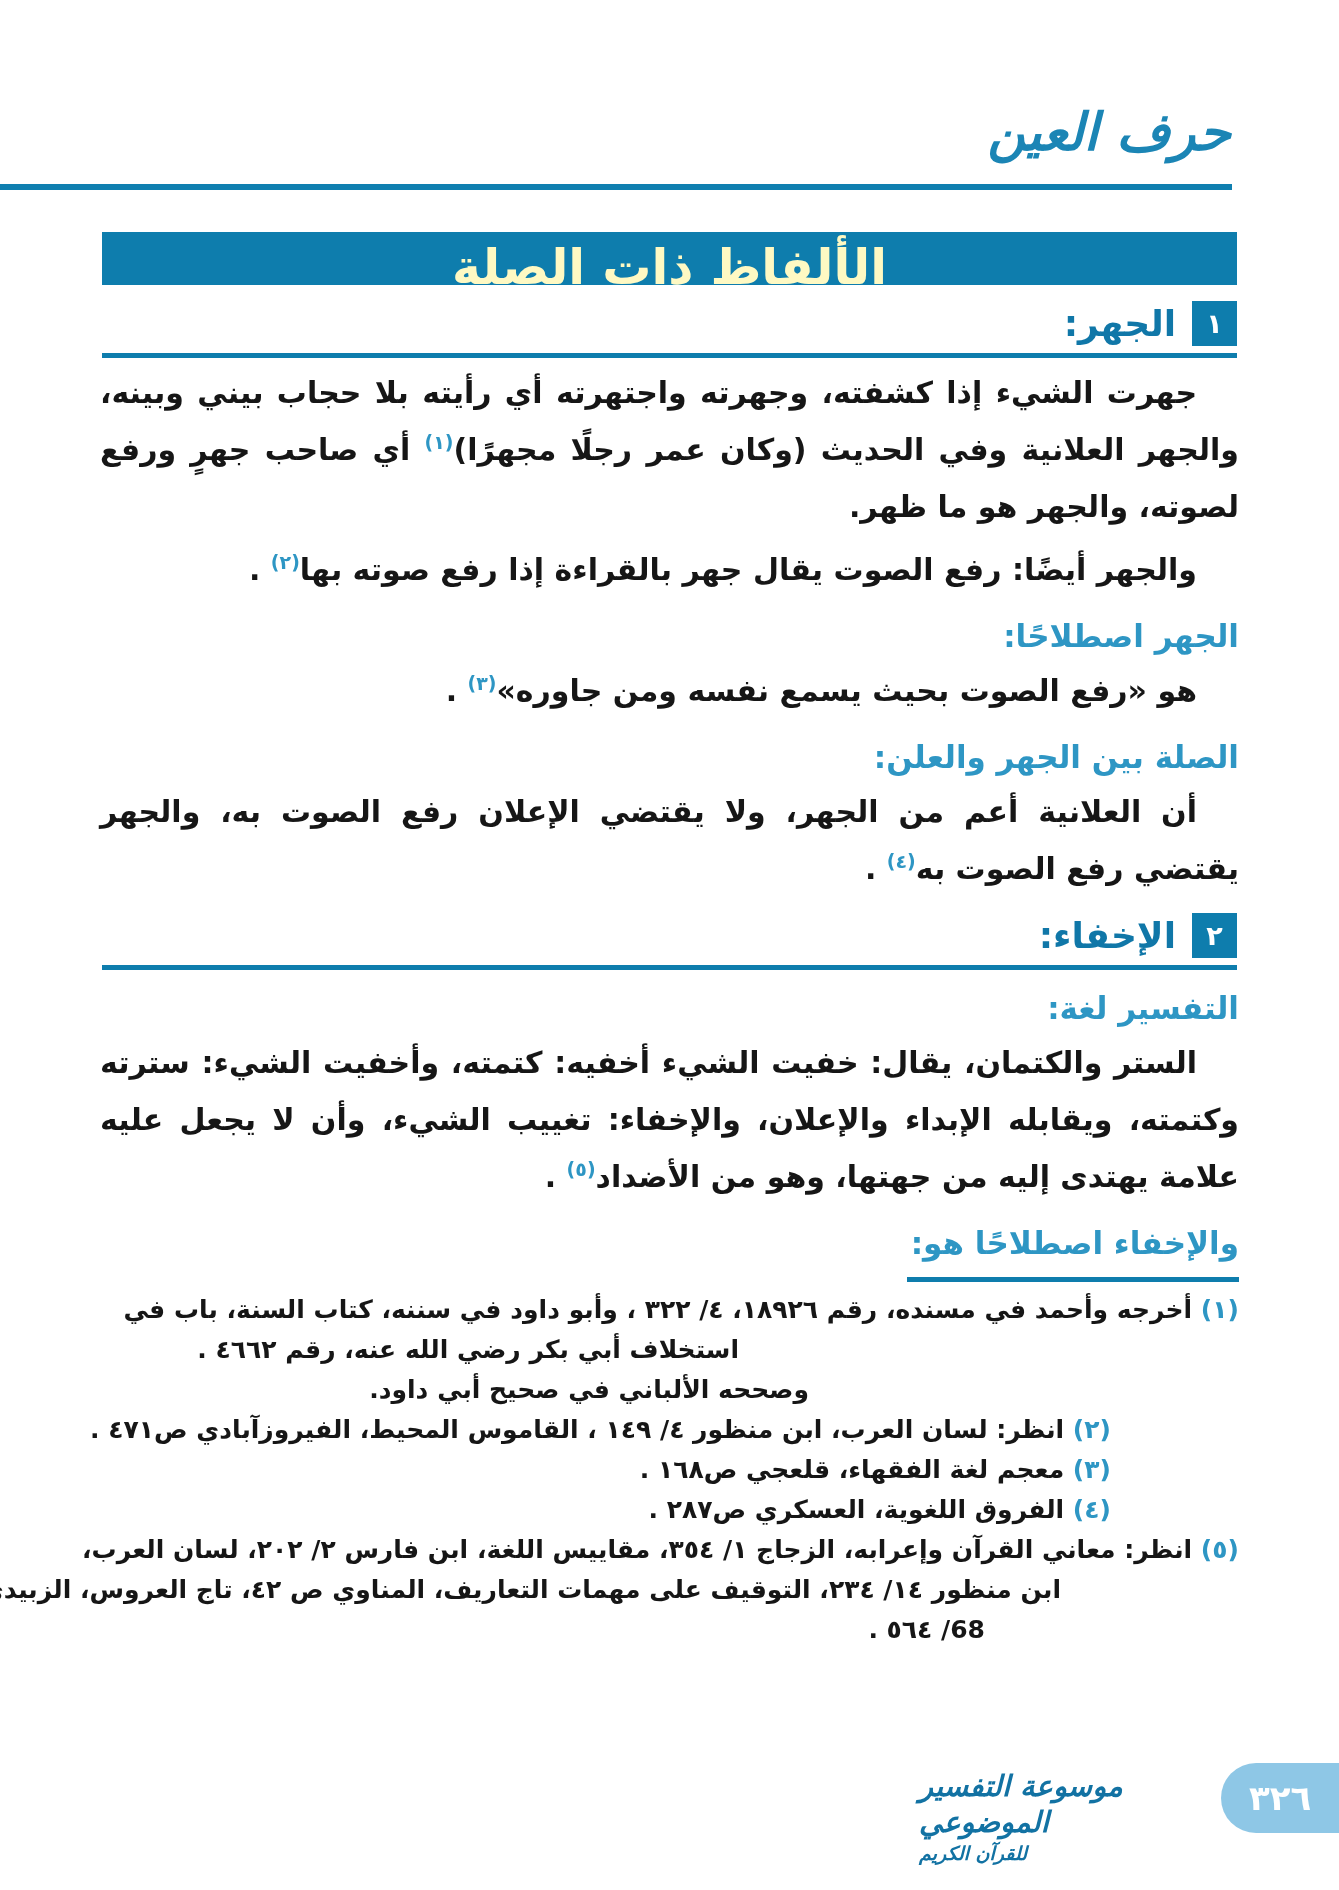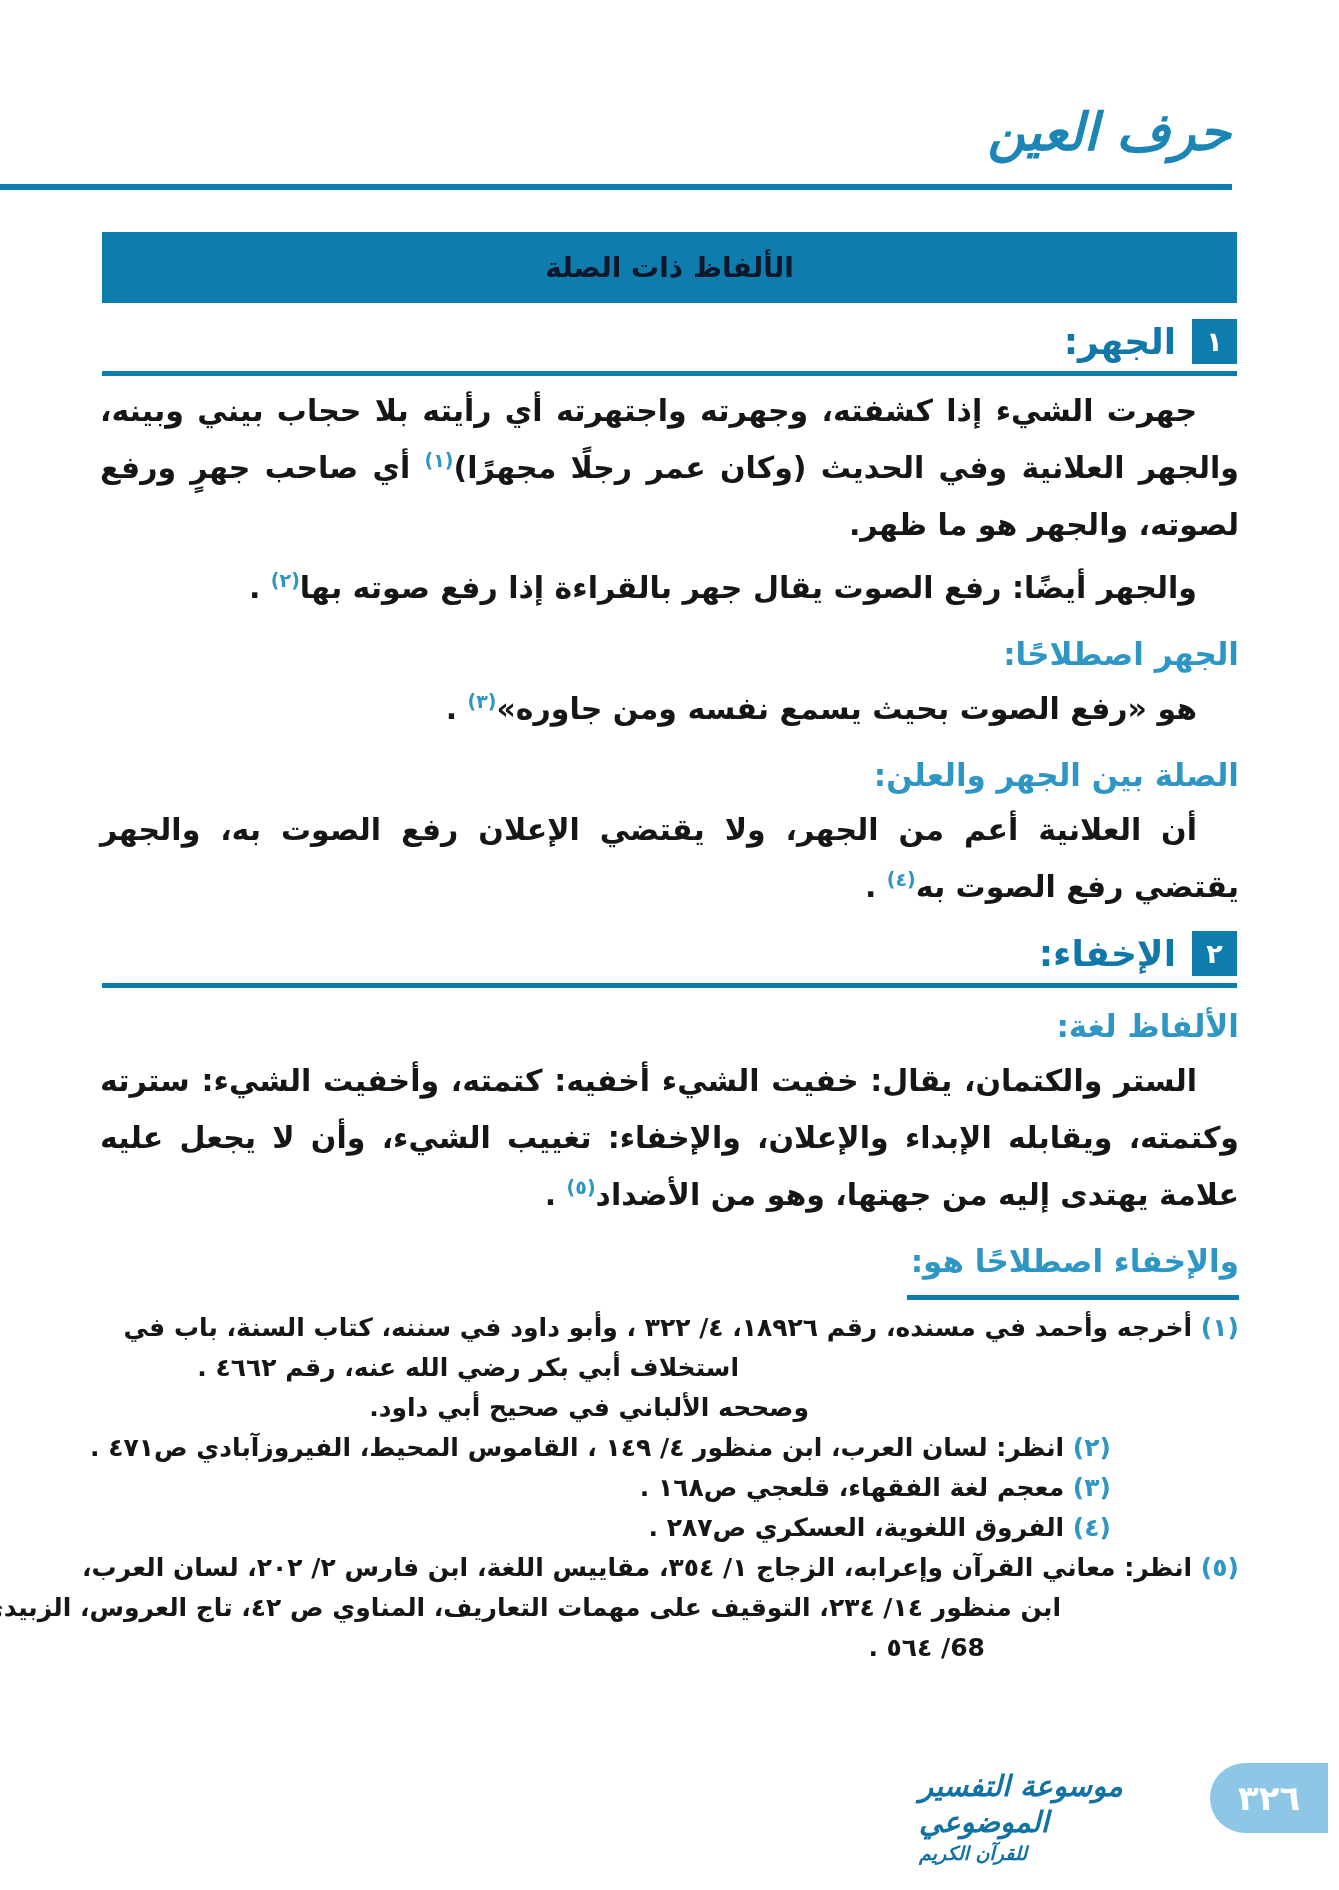--- a/index.html
+++ b/index.html
@@ -29,24 +29,24 @@
   }
   .top-rule{
     margin-top:12px;
     margin-right:107px;            
     height:6px;
     background:#0f7fb0;
   }
   
   .title-bar{
     margin:42px 102px 0 102px;
-    height:71px;
-    background:#0e7dad;
-    color:#0f172a;
-    font-size:28px;
+    height:53px;
+    background:#0e7dad;
+    color:#fef9c3;
+    font-size:49px;
     font-weight:bold;
     text-align:center;
     line-height:71px;
     letter-spacing:1px;
   }
   
   .section-row{
     margin:16px 102px 0 102px;
     display:flex;
     align-items:center;
@@ -126,21 +126,21 @@
     width:260px;
     text-align:left;
     color:#1272a3;
     font-weight:bold;
     font-style:italic;
   }
   .logo-line1{font-size:29px;line-height:36px;letter-spacing:-1px;}
   .logo-line2{font-size:19px;line-height:26px;}
   .page-number-badge{
     position:absolute;
-    right:11px;
+    right:0;
     top:1763px;
     width:118px;
     height:70px;
     background:#8ec7e6;
     border-radius:35px 0 0 35px;
     color:#ffffff;
     font-size:34px;
     font-weight:bold;
     display:flex;align-items:center;justify-content:center;
     letter-spacing:4px;
@@ -180,21 +180,21 @@
   </div>
 
   <div class="section-row">
     <div class="section-badge">٢</div>
     <div class="section-title">الإخفاء:</div>
   </div>
   <div class="section-rule"></div>
 
   <div class="body-area">
 
-    <div class="subheading">الألفاظ لغة:</div>
+    <div class="subheading">التفسير لغة:</div>
 
     <p class="para"><span>الستر والكتمان، يقال: خفيت الشيء أخفيه: كتمته، وأخفيت الشيء: سترته وكتمته، ويقابله الإبداء والإعلان، والإخفاء: تغييب الشيء، وأن لا يجعل عليه علامة يهتدى إليه من جهتها، وهو من الأضداد</span><span class="fn-ref">(٥)</span><span> .</span></p>
 
     <div class="subheading">والإخفاء اصطلاحًا هو:</div>
 
 
     <div class="footnotes-separator"></div>
 
     <div class="footnotes">
       <div class="fn-line"><span class="fn-marker">(١)</span> <span>أخرجه وأحمد في مسنده، رقم ١٨٩٢٦، ٤/ ٣٢٢ ، وأبو داود في سننه، كتاب السنة، باب في</span></div>

